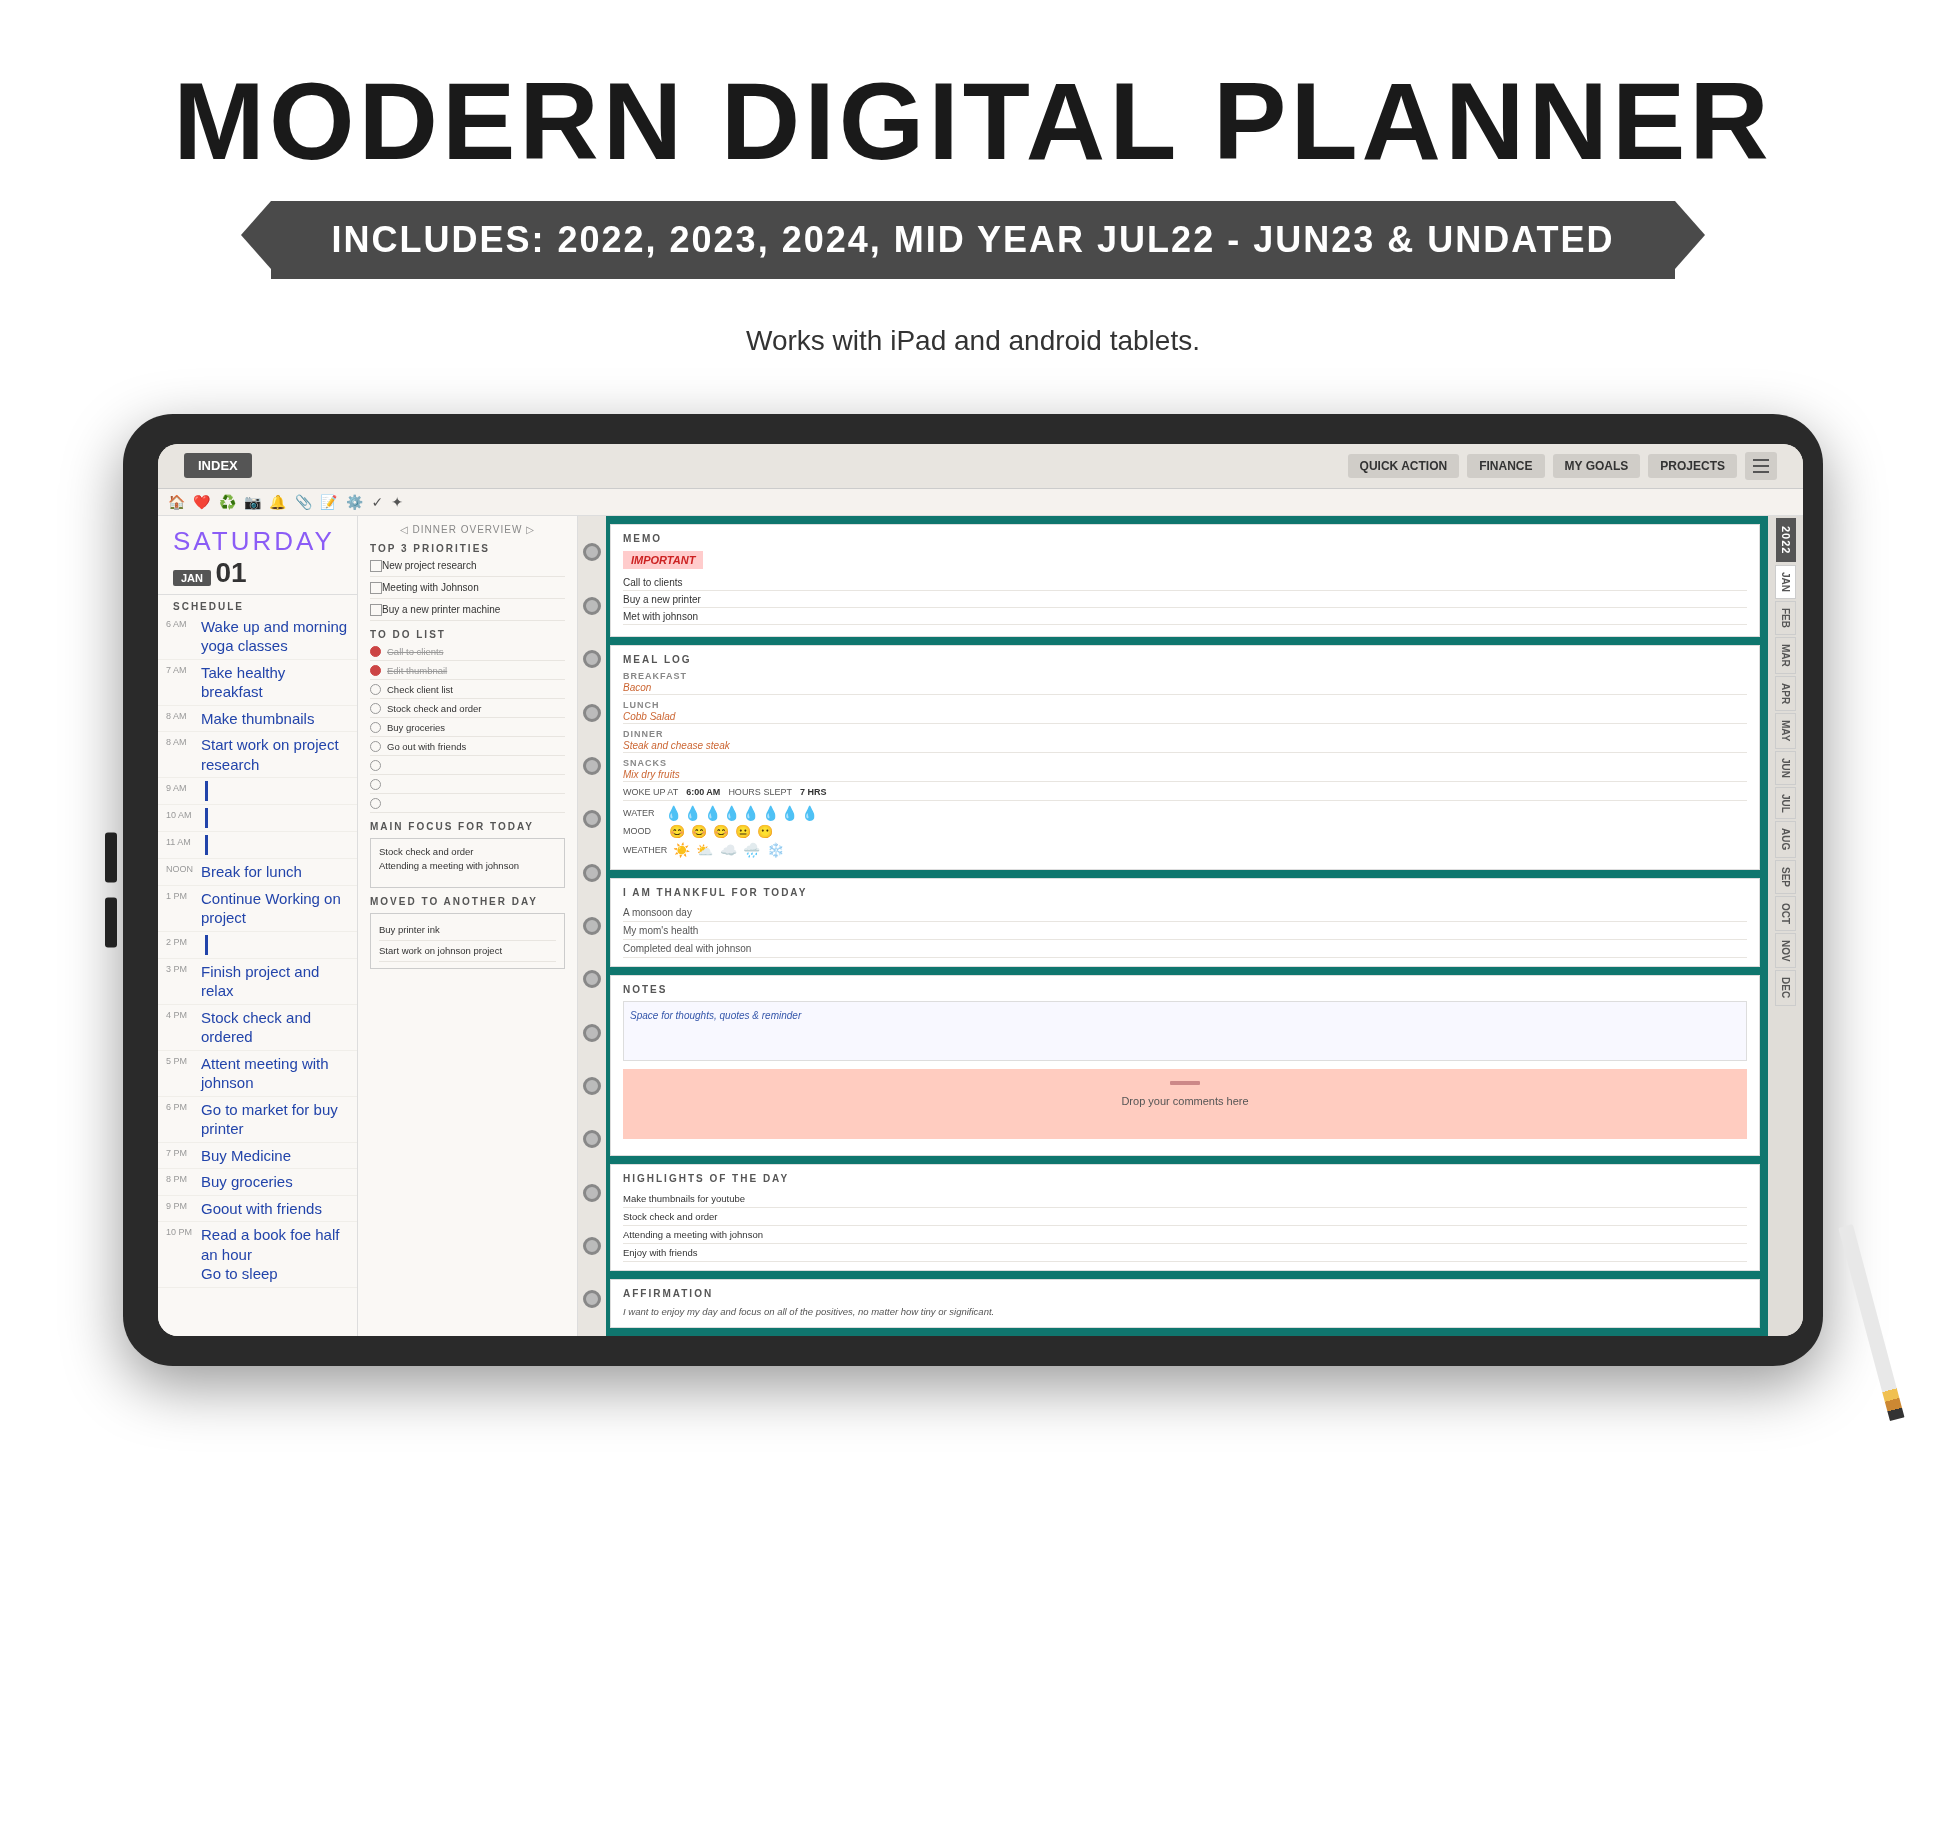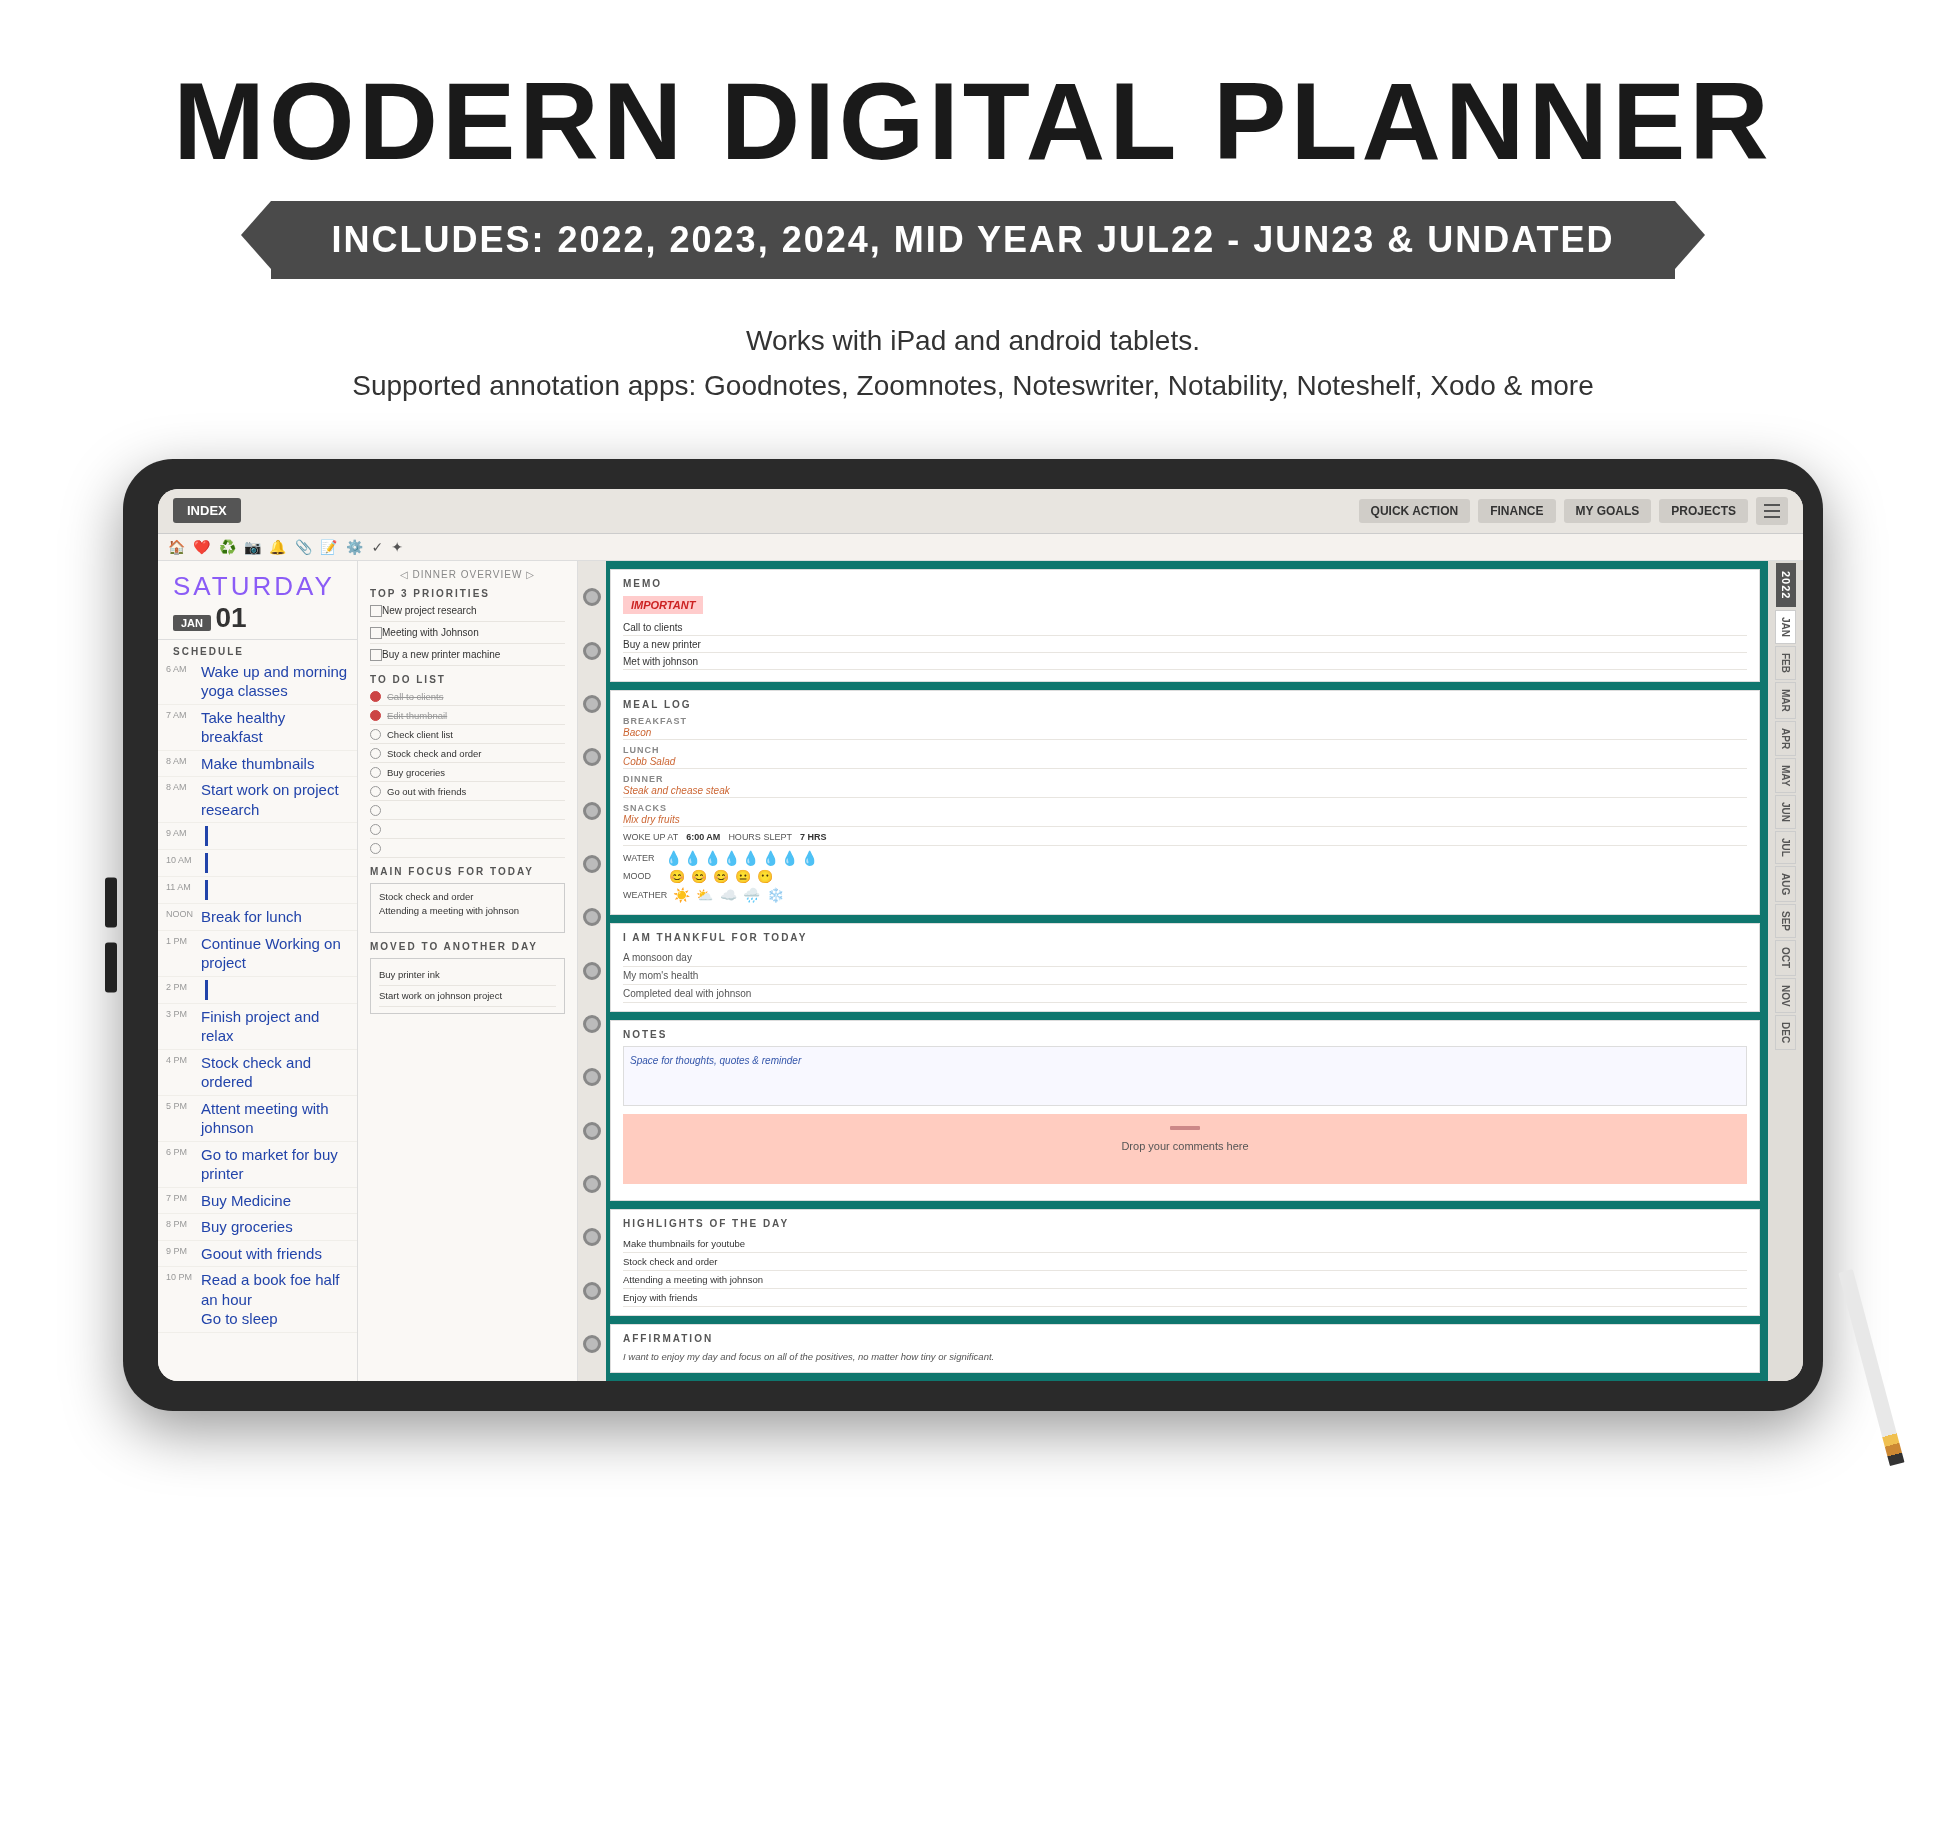--- a/index.html
+++ b/index.html
@@ -98,21 +98,21 @@
       display: flex;
       flex-direction: column;
       min-height: 780px;
     }
 
     
     .planner-nav {
       background: #e8e5e0;
       display: flex;
       align-items: center;
-      padding: 8px 15px;
+      padding: 8px 26px;
       gap: 4px;
       border-bottom: 1px solid #ccc;
     }
     .nav-tab {
       background: #d0cdc8;
       padding: 5px 14px;
       font-size: 13px;
       font-weight: 600;
       border-radius: 3px;
       color: #333;
@@ -507,21 +507,20 @@
   </style>
 </head>
 <body>
 
 <div class="header-section">
   <h1 class="main-title">MODERN DIGITAL PLANNER</h1>
   <div style="text-align:center; margin-bottom: 15px;">
     <div class="banner">INCLUDES: 2022, 2023, 2024, MID YEAR JUL22 - JUN23 &amp; UNDATED</div>
   </div>
   <p class="subtitle-line">Works with iPad and android tablets.</p>
-  <p class="subtitle-line">Supported annotation apps: Goodnotes, Zoomnotes, Noteswriter, Notability, Noteshelf, Xodo &amp; more</p>
 </div>
 
 <div class="tablet-wrapper">
   <div class="tablet-outer">
     <div class="tablet-side-left">
       <div class="side-button"></div>
       <div class="side-button"></div>
     </div>
     <div class="tablet-screen">
 

